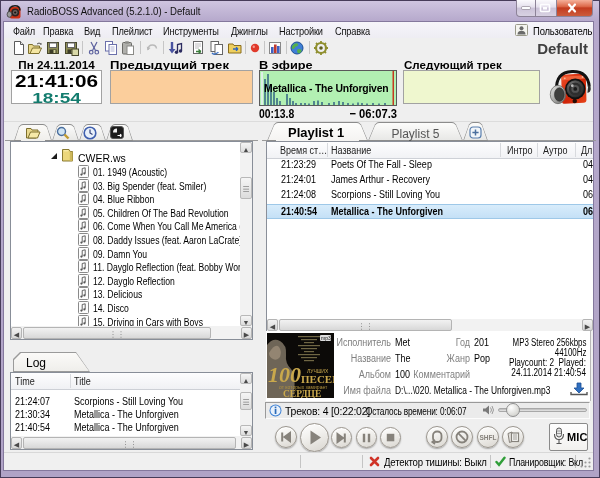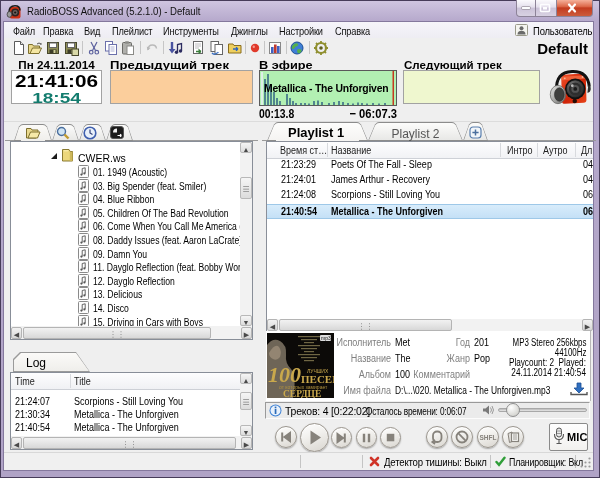--- a/index.html
+++ b/index.html
@@ -170,21 +170,21 @@
     <path d="M4 5 q2-2.5 4.5-1.5 q1.5 1 0 2.5 q-2.5 0.5-3 2 q-0.5 1.5-2.5 0.8 q-0.8-2 1-3.8z" fill="#56b04a"></path>
     <path d="M9 9 q2.5-0.5 3.5 1 q0.5 1.5-1.5 3 q-2 0.8-2.8-1 q-0.5-2 0.8-3z" fill="#56b04a"></path>
   </svg>
 <svg class="ticon" style="left:313px" width="16" height="16" viewBox="0 0 16 16">
     <circle cx="8" cy="8" r="5" fill="none" stroke="#8f8f2f" stroke-width="2.2"></circle>
     <circle cx="8" cy="8" r="1.8" fill="#60601f"></circle>
     <g stroke="#8f8f2f" stroke-width="1.8">
       <path d="M8 1 v2.2 M8 12.8 V15 M1 8 h2.2 M12.8 8 H15 M3 3 l1.6 1.6 M11.4 11.4 L13 13 M13 3 l-1.6 1.6 M4.6 11.4 L3 13"></path>
     </g>
   </svg>
-<div class="ab b" style="right:12px;top:40px;font-size:15px;color:#000000">Default</div>
+<div class="ab b" style="right:12px;top:40px;font-size:15px;color:#404040">Default</div>
 
 <div class="ab b" style="left:11px;top:59px;width:91px;text-align:center;font-size:11px;transform:scaleX(1.06)">Пн 24.11.2014</div>
 <div class="box" style="left:11px;top:70px;width:91px;height:34px;background:#fff"></div>
 <div class="ab b" style="left:11px;top:72px;width:91px;text-align:center;font-size:17px;transform:scaleX(1.22)">21:41:06</div>
 <div class="ab b" style="left:11px;top:89px;width:91px;text-align:center;font-size:15px;color:#137c6e;transform:scaleX(1.27)">18:54</div>
 <div class="toplab" style="left:110px;transform:scaleX(1.19)">Предыдущий трек</div>
 <div class="box" style="left:110px;top:70px;width:143px;height:34px;background:#fbce9c"></div>
 <div class="toplab" style="left:259px;transform:scaleX(1.16)">В эфире</div>
 <div class="box" style="left:259px;top:70px;width:138px;height:36px;background:#b2f0b2;border-color:#5a5a5a"></div>
 <svg class="ab" style="left:260px;top:71px" width="136" height="34" viewBox="0 0 136 34">
@@ -451,21 +451,21 @@
     <div class="tabi" style="background:linear-gradient(180deg,#fdfdfc,#f5f4f2);clip-path:polygon(0 100%,6px 2.5px,8px 0.5px,10px 0,calc(100% - 10px) 0,calc(100% - 8px) 0.5px,calc(100% - 6px) 2.5px,100% 100%)"></div>
   </div>
 <div class="tabo" style="left:368px;top:122px;width:95px;height:19px;background:#8c8c8c;clip-path:polygon(0 100%,7px 2.5px,9px 0.5px,11px 0,calc(100% - 11px) 0,calc(100% - 9px) 0.5px,calc(100% - 7px) 2.5px,100% 100%)">
     <div class="tabi" style="background:linear-gradient(180deg,#fcfcfb,#e8e8e6);clip-path:polygon(0 100%,6px 2.5px,8px 0.5px,10px 0,calc(100% - 10px) 0,calc(100% - 8px) 0.5px,calc(100% - 6px) 2.5px,100% 100%)"></div>
   </div>
 <div class="tabo" style="left:463px;top:122px;width:25px;height:19px;background:#8c8c8c;clip-path:polygon(0 100%,6px 2.5px,8px 0.5px,10px 0,calc(100% - 10px) 0,calc(100% - 8px) 0.5px,calc(100% - 6px) 2.5px,100% 100%)">
     <div class="tabi" style="background:linear-gradient(180deg,#fcfcfb,#e8e8e6);clip-path:polygon(0 100%,5px 2.5px,7px 0.5px,9px 0,calc(100% - 9px) 0,calc(100% - 7px) 0.5px,calc(100% - 5px) 2.5px,100% 100%)"></div>
   </div>
 <div class="ab" style="left:276px;top:140px;width:83px;height:1px;background:#f5f4f2"></div>
 <div class="ab b" style="left:288px;top:126px;font-size:12px;white-space:nowrap;transform:scaleX(1.08);transform-origin:0 0">Playlist 1</div>
-<div class="ab" style="left:368px;top:127px;width:95px;text-align:center;color:#555;font-size:12px;white-space:nowrap">Playlist 2</div>
+<div class="ab" style="left:368px;top:127px;width:95px;text-align:center;color:#555;font-size:12px;white-space:nowrap">Playlist 5</div>
 <svg class="ab" style="left:469px;top:126px" width="13" height="13" viewBox="0 0 13 13">
  <rect x="1" y="1" width="11" height="11" rx="3" fill="#f2f6fa" stroke="#5a7fae" stroke-width="1.2"></rect>
  <path d="M6.5 3.4 V9.6 M3.4 6.5 H9.6" stroke="#4a6f9e" stroke-width="1.5"></path>
   </svg>
 <div class="clip" style="left:266px;top:141px;width:327px;height:190px;background:#fff;border:1px solid #8a8f99;border-right:none;box-sizing:border-box">
 <div class="ab" style="left:0;top:0;width:326px;height:16px;background:linear-gradient(180deg,#fdfdfe,#f1f2f5);border-bottom:1px solid #ced1d7"></div>
 <div class="ab" style="left:60px;top:1px;width:1px;height:14px;background:#d8dade"></div>
 <div class="ab" style="left:233px;top:1px;width:1px;height:14px;background:#d8dade"></div>
 <div class="ab" style="left:270px;top:1px;width:1px;height:14px;background:#d8dade"></div>
 <div class="ab" style="left:308px;top:1px;width:1px;height:14px;background:#d8dade"></div>

